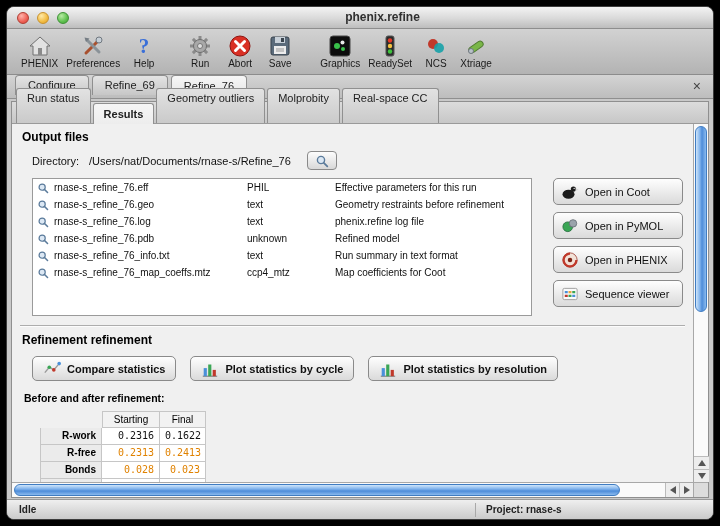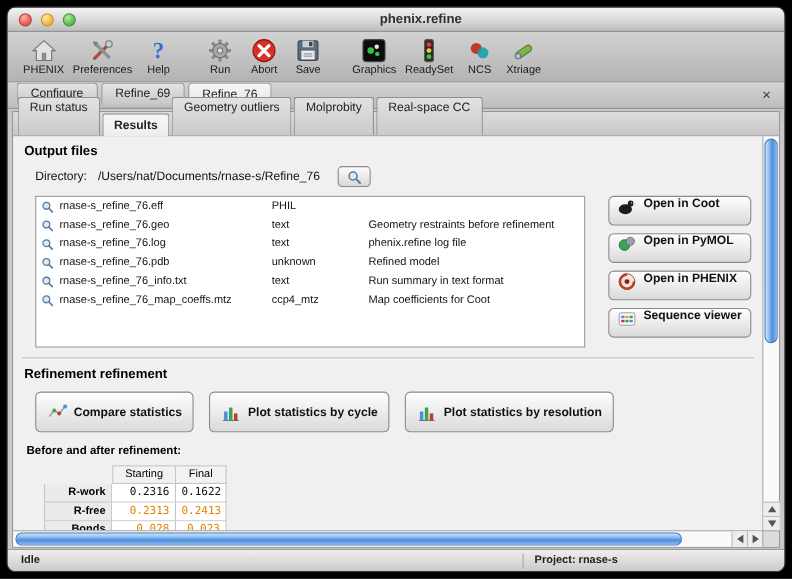--- a/index.html
+++ b/index.html
@@ -60,29 +60,29 @@
   .ft-header { display:flex; height:17px; background:linear-gradient(#fbfbfe,#dcdce6);
                border-bottom:1px solid #b8b8c2; color:#222; }
   .ft-header span { padding:2px 4px; border-right:1px solid #c6c6ce; white-space:nowrap; overflow:hidden; }
   .c1 { width:210px; } .c2 { width:88px; } .c3 { flex:1; }
   .ft-row { display:flex; height:17px; align-items:center; color:#111; }
   .ft-row span { padding:0 4px; white-space:nowrap; overflow:hidden; }
   .ft-row .c1 { display:flex; align-items:center; gap:1px; }
 
   .side-buttons { position:absolute; top:54px; right:10px; width:130px; display:flex; flex-direction:column; gap:7px; }
   .side-btn { height:27px; border:1px solid #8a8a8a; border-radius:5px;
-              background:linear-gradient(#fefefe,#dadada); display:flex; 
-              padding:0 6px; gap:5px; font-size:11px; font-weight:bold; color:#111; }
+              background:linear-gradient(#fefefe,#dadada); display:flex; align-items:center;
+              padding:0 6px; gap:5px; font-size:11px; font-weight:normal; color:#111; }
   .side-btn svg { flex:0 0 auto; }
   .side-btn span.lbl { white-space:nowrap; }
 
   .divider { margin:9px 8px 0 8px; border-top:1px solid #adadad; border-bottom:1px solid #fcfcfc; }
 
   .stat-buttons { display:flex; gap:14px; margin:9px 0 0 20px; }
-  .stat-btn { height:37px; border:1px solid #8a8a8a; border-radius:5px;
+  .stat-btn { height:25px; border:1px solid #8a8a8a; border-radius:5px;
               background:linear-gradient(#fefefe,#dadada); display:flex; align-items:center;
               padding:0 10px; gap:6px; font-size:11px; font-weight:bold; color:#111; white-space:nowrap; }
 
   .before-label { margin:11px 0 0 12px; font-size:10.5px; font-weight:bold; color:#000; }
 
   .stats-table { margin:7px 0 0 28px; display:grid; grid-template-columns:62px 58px 46px; font-size:10px; }
   .stats-table div { height:17px; line-height:16px; padding:0 5px; }
   .st-corner { background:transparent; }
   .st-head { background:#f2f2f2; text-align:center; border:0; border-top:1px solid #c6c6c6;
              border-right:1px solid #c6c6c6; border-bottom:1px solid #c6c6c6; }
@@ -291,20 +291,21 @@
 
       <div class="file-table">
         <div class="ft-row">
           <span class="c1">
               <svg width="12" height="12" viewBox="0 0 14 14">
                 <use href="#mag"></use>
               </svg>
               <span>rnase-s_refine_76.eff</span>
             </span>
           <span class="c2">PHIL</span>
+          <span class="c3">Effective parameters for this run</span>
         </div>
         <div class="ft-row">
           <span class="c1">
               <svg width="12" height="12" viewBox="0 0 14 14">
                 <use href="#mag"></use>
               </svg>
               <span>rnase-s_refine_76.geo</span>
             </span>
           <span class="c2">text</span>
           <span class="c3">Geometry restraints before refinement</span>

